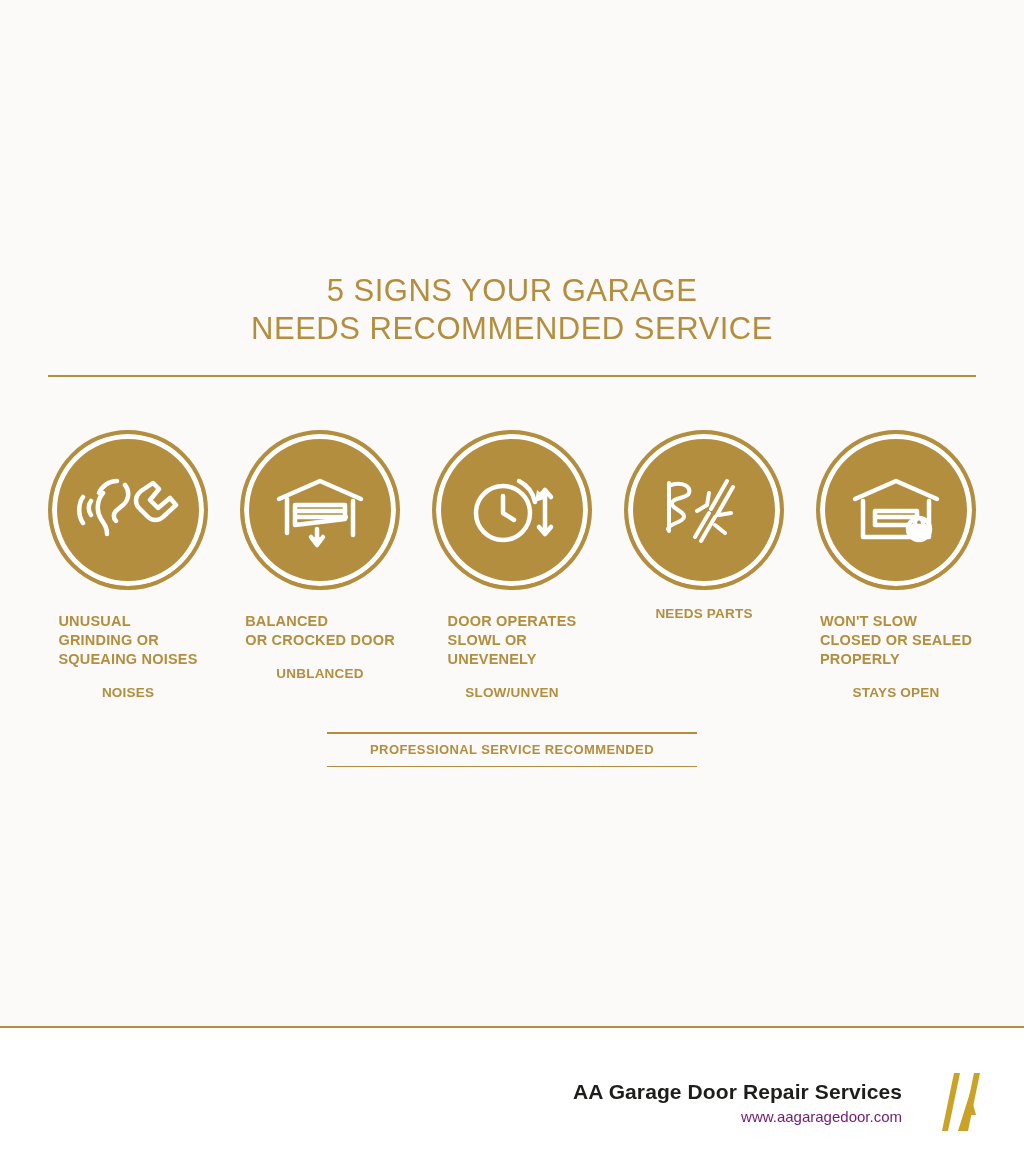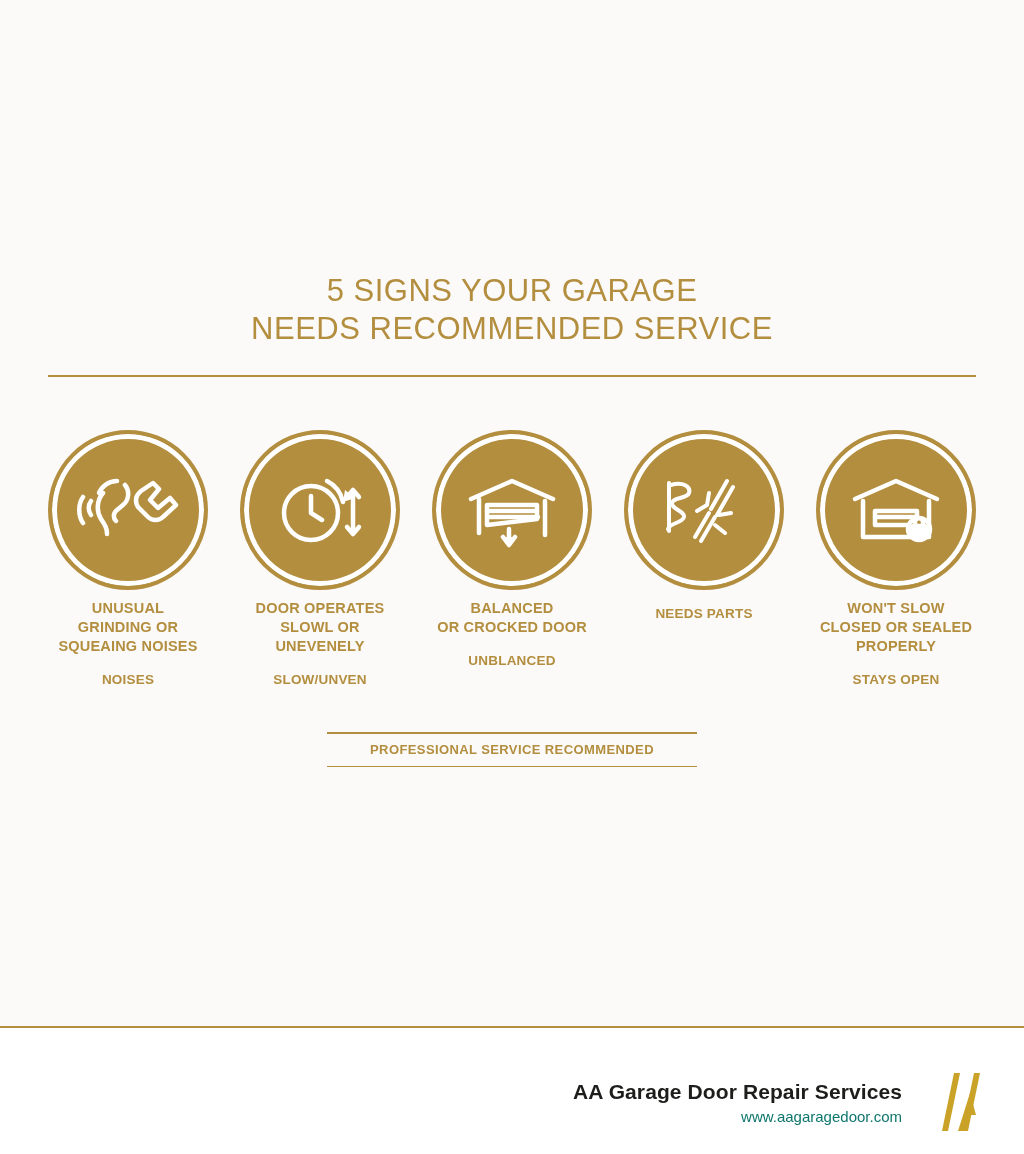--- a/index.html
+++ b/index.html
@@ -71,25 +71,25 @@
     border: 4px solid #b38e3f;
     background: #b38e3f;
     box-shadow: inset 0 0 0 5px #ffffff;
     display: flex;
     align-items: center;
     justify-content: center;
   }
   .badge svg { display: block; }
 
   .card-title {
-    margin-top: 9px;
+    margin-top: 22px;
     font-size: 14.5px;
     font-weight: bold;
     color: #b38e3f;
-    text-align: center;
+    text-align: left;
     line-height: 19px;
     letter-spacing: 0.2px;
   }
   .card-tag {
     margin-top: 16px;
     font-size: 13.5px;
     font-weight: bold;
     color: #b38e3f;
     text-align: center;
     letter-spacing: 0.2px;
@@ -142,21 +142,21 @@
     margin-right: 22px;
   }
   .footer-name {
     font-size: 21px;
     font-weight: bold;
     color: #1d1d1b;
     letter-spacing: 0.1px;
   }
   .footer-url {
     font-size: 15px;
-    color: #0f766e;
+    color: #701a75;
     margin-top: 4px;
   }
   .logo { width: 64px; height: 62px; }
 </style>
 </head>
 <body>
 
 <div class="page">
   <div class="canvas"></div>
 
@@ -181,20 +181,41 @@
             <path d="M68 36l12-8 6 6-9 11 8 8 12-10 6 7-13 12c-4 4-11 4-15 0l-9-9c-4-4-4-11 0-15z"></path>
           </g>
         </svg>
       </div>
       <div class="card-title">
         <div>UNUSUAL</div>
         <div>GRINDING OR</div>
         <div>SQUEAING NOISES</div>
       </div>
       <div class="card-tag">NOISES</div>
+    </div>
+
+    <div class="card">
+      <div class="badge">
+        <svg width="110" height="110" viewBox="0 0 110 110">
+          <g fill="none" stroke="#ffffff" stroke-width="4.5" stroke-linecap="round" stroke-linejoin="round">
+            <path d="M14 44L55 26l41 18"></path>
+            <path d="M22 44v34"></path>
+            <path d="M88 46v34"></path>
+            <path d="M30 50h50v14l-50 6z"></path>
+            <path d="M30 56h50M31 62h50"></path>
+            <path d="M52 74v14"></path>
+            <path d="M46 82l6 8 6-8" fill="#ffffff" stroke="#ffffff"></path>
+          </g>
+        </svg>
+      </div>
+      <div class="card-title">
+        <div>BALANCED</div>
+        <div>OR CROCKED DOOR</div>
+      </div>
+      <div class="card-tag">UNBLANCED</div>
     </div>
 
     <div class="card">
       <div class="badge">
         <svg width="110" height="110" viewBox="0 0 110 110">
           <g fill="none" stroke="#ffffff" stroke-width="4.5" stroke-linecap="round" stroke-linejoin="round">
             <circle cx="46" cy="58" r="27"></circle>
             <path d="M46 41v17l11 7"></path>
             <path d="M62 26c8 4 14 12 16 21"></path>
             <path d="M78 47l2-12 10 8z" fill="#ffffff" stroke="none"></path>
@@ -203,41 +224,20 @@
             <path d="M82 72l6 7 6-7"></path>
           </g>
         </svg>
       </div>
       <div class="card-title">
         <div>DOOR OPERATES</div>
         <div>SLOWL OR</div>
         <div>UNEVENELY</div>
       </div>
       <div class="card-tag">SLOW/UNVEN</div>
-    </div>
-
-    <div class="card">
-      <div class="badge">
-        <svg width="110" height="110" viewBox="0 0 110 110">
-          <g fill="none" stroke="#ffffff" stroke-width="4.5" stroke-linecap="round" stroke-linejoin="round">
-            <path d="M14 44L55 26l41 18"></path>
-            <path d="M22 44v34"></path>
-            <path d="M88 46v34"></path>
-            <path d="M30 50h50v14l-50 6z"></path>
-            <path d="M30 56h50M31 62h50"></path>
-            <path d="M52 74v14"></path>
-            <path d="M46 82l6 8 6-8" fill="#ffffff" stroke="#ffffff"></path>
-          </g>
-        </svg>
-      </div>
-      <div class="card-title">
-        <div>BALANCED</div>
-        <div>OR CROCKED DOOR</div>
-      </div>
-      <div class="card-tag">UNBLANCED</div>
     </div>
 
     <div class="card">
       <div class="badge">
         <svg width="110" height="110" viewBox="0 0 110 110">
           <g fill="none" stroke="#ffffff" stroke-width="4" stroke-linecap="round" stroke-linejoin="round">
             <path d="M22 30c12-4 20 2 18 8-2 6-16 4-17 10-1 6 13 8 12 14-1 6-15 6-16 12"></path>
             <path d="M20 28v48"></path>
             <path d="M78 26l-16 28"></path>
             <path d="M84 32l-16 28"></path>

